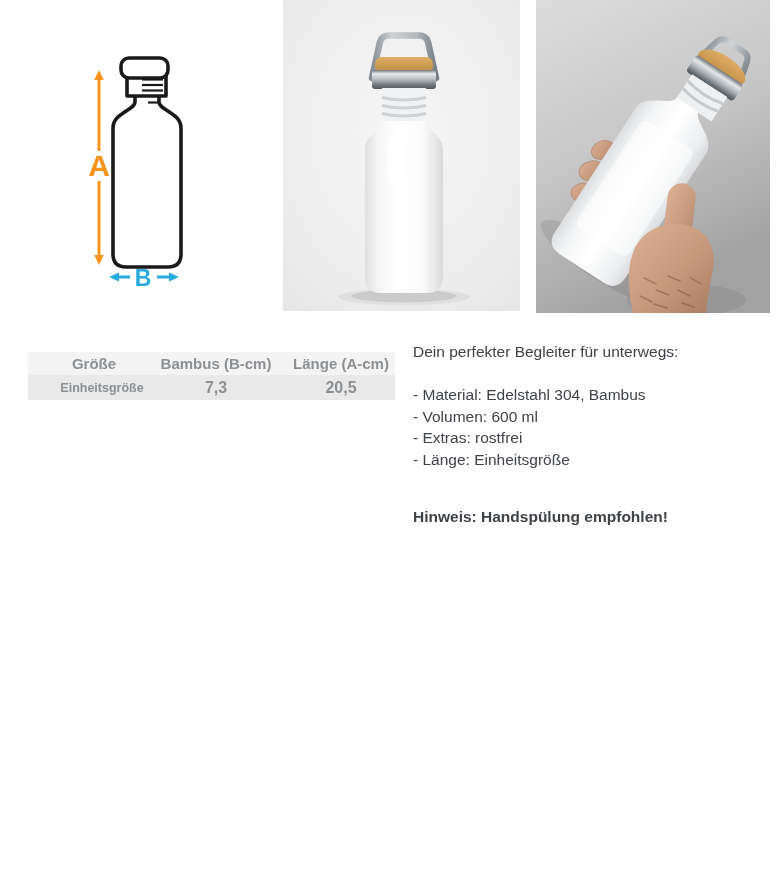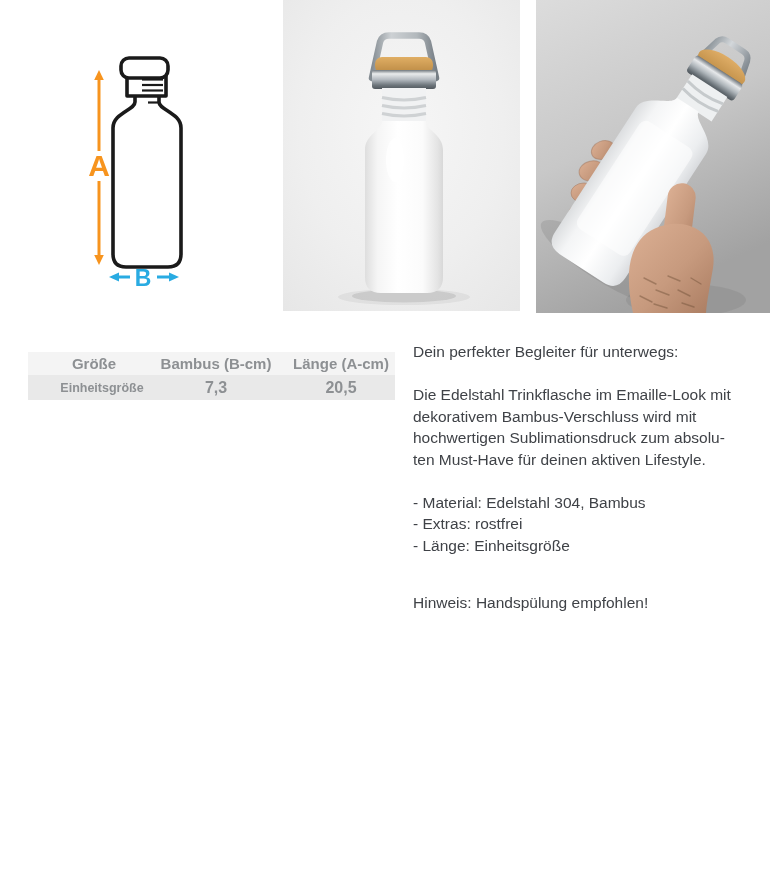--- a/index.html
+++ b/index.html
@@ -28,21 +28,21 @@
   .size-table td:first-child{font-size:12.5px;padding-left:31px;}
 
   
   .description{
     position:absolute;left:413px;top:341px;width:350px;
     font-size:15.5px;line-height:21.5px;color:#3f4247;
   }
   .description p{margin:0 0 21.5px;white-space:pre-line;}
   .description ul{margin:0 0 36px;padding:0;list-style:none;}
   .description li{line-height:21.5px;}
-  .description .note{margin:0;}
+  .description .note{margin:0;font-weight:bold;}
 </style>
 </head>
 <body>
 
 <div class="diagram">
   <svg width="120" height="245" viewBox="0 0 120 245">
 
     <path d="M 55,46 L 55,52 C 55,60 33,63 33,78 L 33,204 Q 33,217 46,217 L 88,217 Q 101,217 101,204 L 101,78 C 101,63 79,60 79,52 L 79,46" fill="#ffffff" stroke="#1a1a1a" stroke-width="3.6" stroke-linejoin="round"></path>
 
     <line x1="68" y1="52.5" x2="79" y2="52.5" stroke="#1a1a1a" stroke-width="2.2"></line>
@@ -221,23 +221,20 @@
     <tr>
       <td>Einheitsgröße</td>
       <td>7,3</td>
       <td>20,5</td>
     </tr>
   </tbody>
 </table>
 
 <div class="description">
   <p>Dein perfekter Begleiter für unterwegs:</p>
-  <p>Die Edelstahl Trinkflasche im Emaille-Look mit
-dekorativem Bambus-Verschluss wird mit
-hochwertigen Sublimationsdruck zum absolu-
-ten Must-Have für deinen aktiven Lifestyle.</p>
   <ul>
     <li>- Material: Edelstahl 304, Bambus</li>
+    <li>- Volumen: 600 ml</li>
     <li>- Extras: rostfrei</li>
     <li>- Länge: Einheitsgröße</li>
   </ul>
   <p class="note">Hinweis: Handspülung empfohlen!</p>
 </div>
 
 </body></html>

